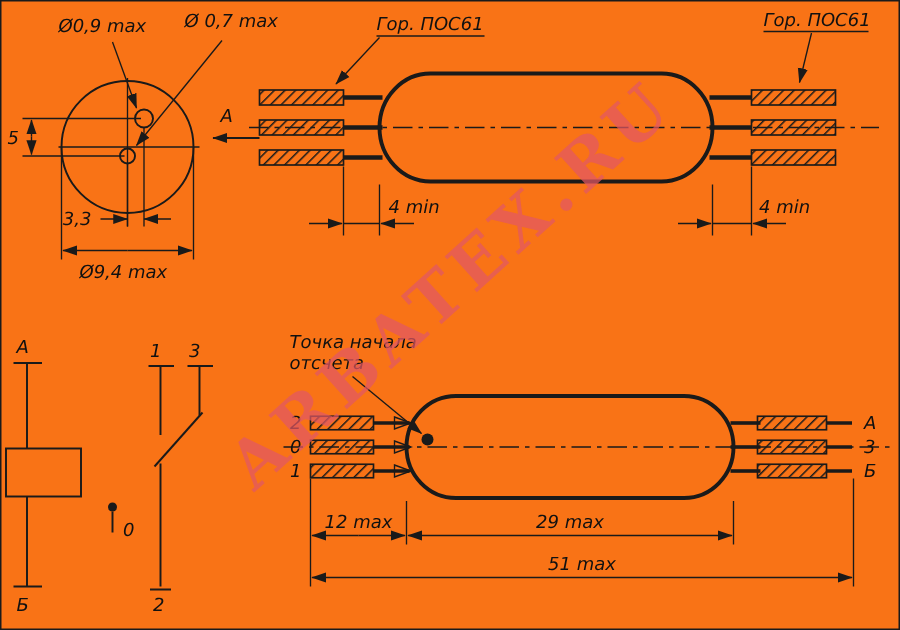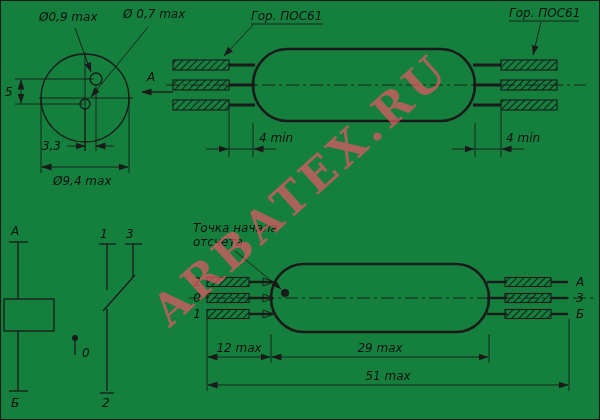--- a/index.html
+++ b/index.html
@@ -1,16 +1,16 @@
 <!DOCTYPE html>
 <html><head>
 <meta charset="utf-8">
 <style>
   html,body{margin:0;padding:0;background:#9a9a9a;}
-  .sheet{width:600px;height:420px;background:#15803d;border:1px solid #1a1a1a;
+  .sheet{width:600px;height:420px;background:#f97316;border:1px solid #1a1a1a;
          box-sizing:border-box;position:relative;overflow:hidden;
          font-family:"DejaVu Sans",sans-serif;}
   svg{display:block;}
   .ln{stroke:#1a1a1a;fill:none;stroke-width:1.3;}
   .heavy{stroke-width:2.6;}
   .lead{stroke-width:3;stroke:#1a1a1a;fill:none;}
   .lead2{stroke-width:2.4;stroke:#1a1a1a;fill:none;}
   .thin{stroke:#1a1a1a;fill:none;stroke-width:0.9;}
   .cl{stroke:#1a1a1a;fill:none;stroke-width:0.9;stroke-dasharray:13 4 3 4;}
   .hatchbox{fill:url(#hatch);stroke:#1a1a1a;stroke-width:1.1;}

